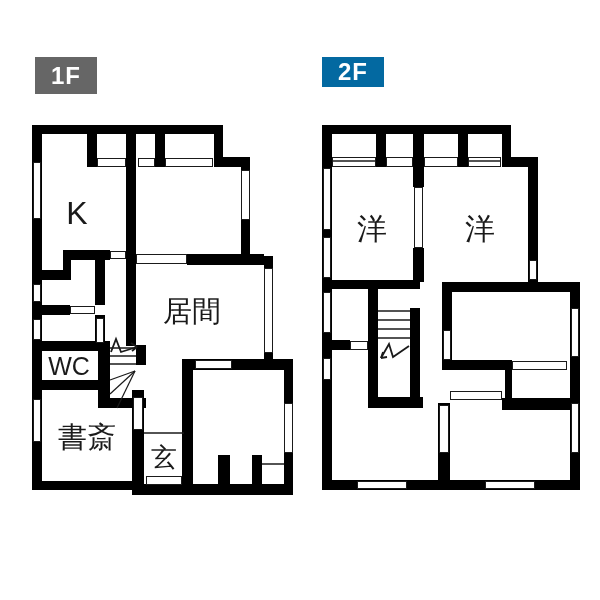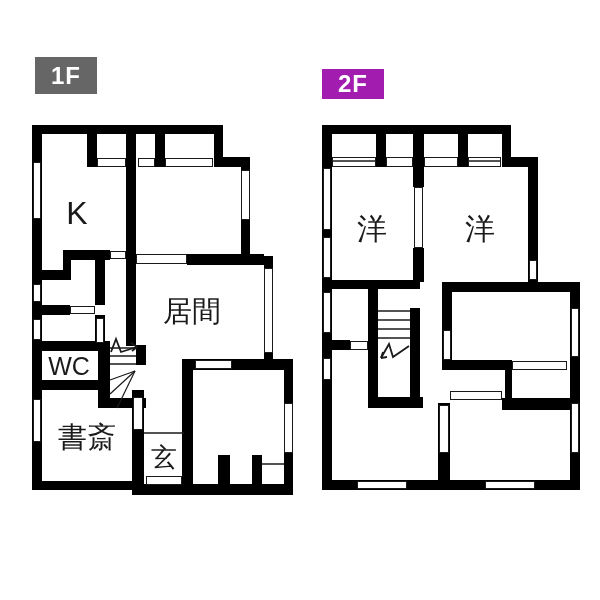--- a/index.html
+++ b/index.html
@@ -151,14 +151,14 @@
           <line x1="381" y1="358" x2="387" y2="357" stroke="#1a1a1a" stroke-width="1.8"></line>
           <line x1="381" y1="358" x2="383" y2="352" stroke="#1a1a1a" stroke-width="1.8"></line>
         </g>
         <g>
           <text x="372" y="228" text-anchor="middle" dominant-baseline="central" font-size="30">洋</text>
           <text x="480" y="228" text-anchor="middle" dominant-baseline="central" font-size="30">洋</text>
         </g>
       </g>
     </svg>
   <div class="floor-tag" id="tag-1f" style="left: 35px; top: 57px; width: 62px; height: 37px; background: rgb(102, 102, 102); color: rgb(255, 255, 255);">1F</div>
-  <div class="floor-tag" id="tag-2f" style="left: 322px; top: 57px; width: 62px; height: 30px; background: #a21caf; color: rgb(255, 255, 255); margin-top: 12px;">2F</div>
+  <div class="floor-tag" id="tag-2f" style="left: 322px; top: 57px; width: 62px; height: 30px; background: #0369a1; color: rgb(255, 255, 255);">2F</div>
 </div>
 
 </body></html>

